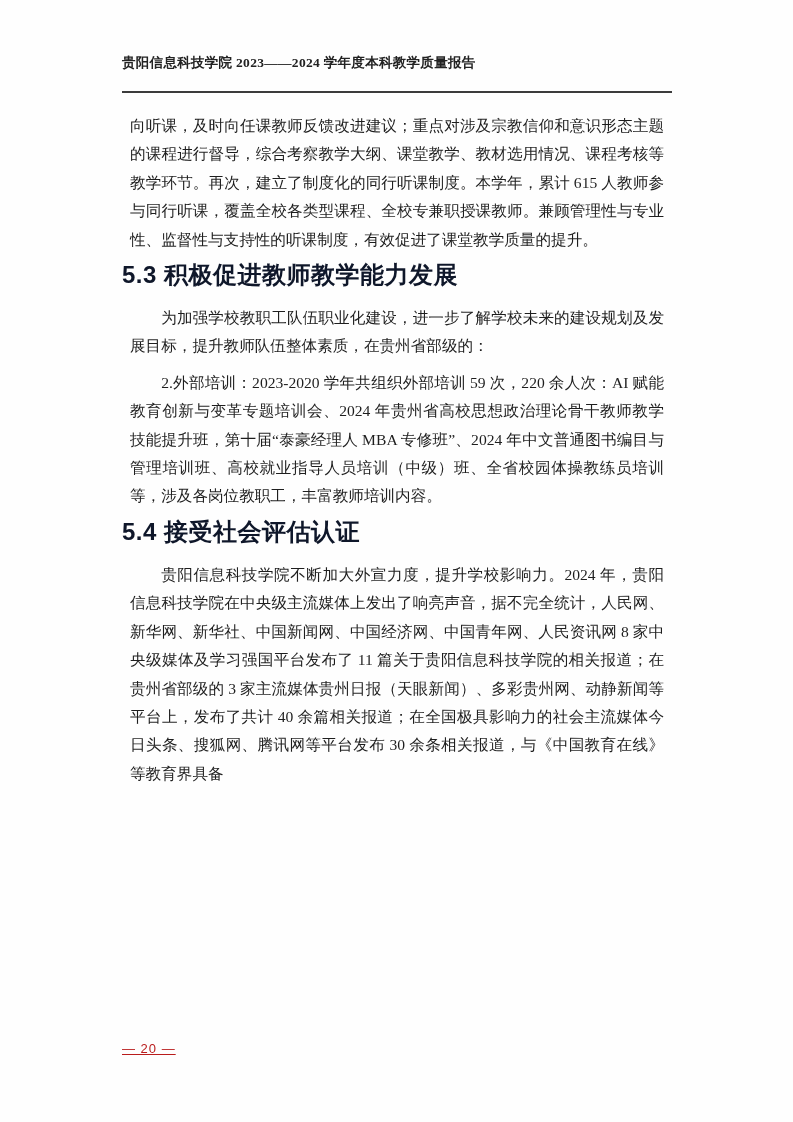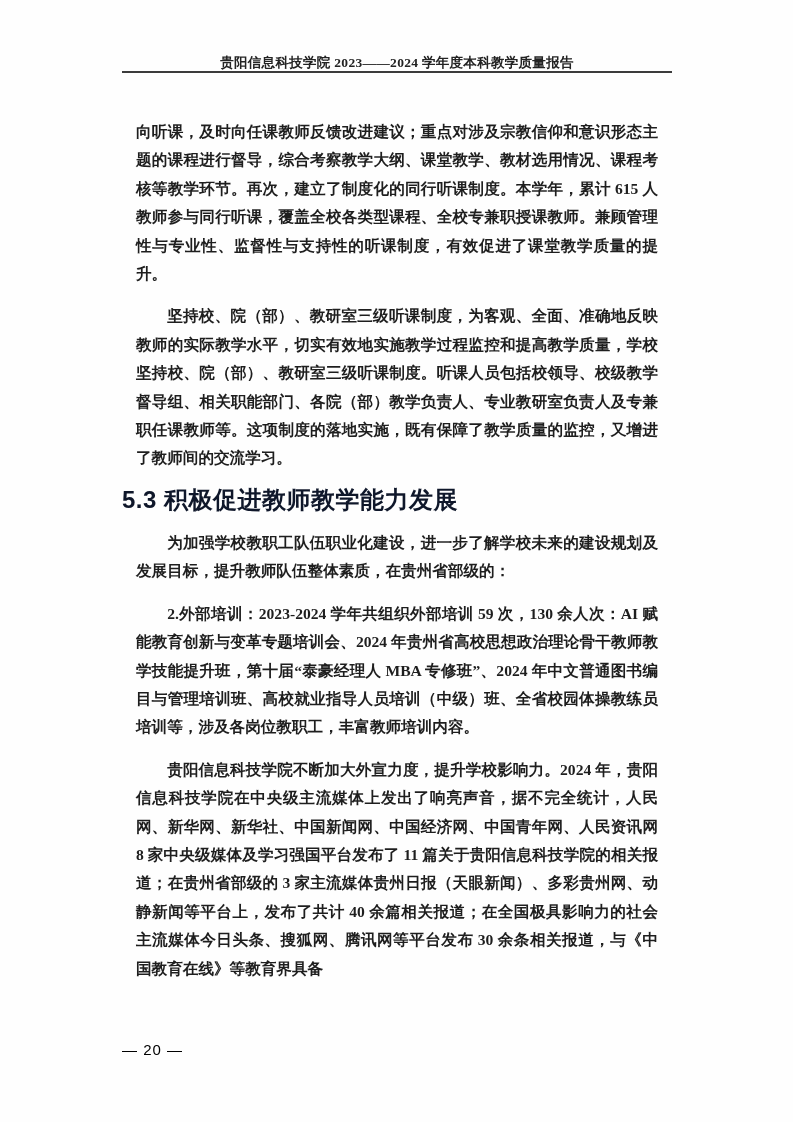--- a/index.html
+++ b/index.html
@@ -19,92 +19,91 @@
     width: 793px;
     height: 1122px;
     background: #fefefe;
   }
   
   .page-header {
     position: absolute;
     left: 122px;
     top: 55px;
     width: 550px;
-    text-align: center;
     font-family: "Liberation Serif", "DejaVu Serif", serif;
     font-size: 13.5px;
     font-weight: 600;
     color: #232323;
     letter-spacing: 0.3px;
-    padding-bottom: 0;
+    padding-bottom: 20px;
     border-bottom: 2px solid #3c3c3c;
     line-height: 16px;
   }
   
   .content {
     position: absolute;
     left: 122px;
     top: 104px;
     width: 550px;
     font-family: "Liberation Serif", "DejaVu Serif", serif;
     font-size: 15.6px;
     line-height: 28.4px;
     color: #1e1e1e;
     text-align: justify;
     text-justify: inter-ideograph;
   }
   .content p {
-    margin: 14px;
-    font-weight: bold;
+    margin: 8px;
   }
   .content p.indent {
     text-indent: 2em;
   }
   .content h2 {
     font-family: "Liberation Sans", "DejaVu Sans", sans-serif;
     font-weight: bold;
     font-size: 24px;
     line-height: 26px;
     color: #0f172a;
     margin: 2px 0 16px 0;
     letter-spacing: 0.5px;
   }
   
   .page-footer {
     position: absolute;
     left: 122px;
     top: 1041px;
     font-family: "Liberation Sans", "DejaVu Sans", sans-serif;
-    font-size: 15px;
-    color: #000000;
+    font-size: 13px;
+    color: #b91c1c;
     letter-spacing: 1px;
+    text-decoration: underline;
   }
 </style>
 </head>
 <body>
 
 <div class="page">
 
   <header class="page-header">
     <span>贵阳信息科技学院 2023——2024 学年度本科教学质量报告</span>
   </header>
 
   <main class="content">
 
     <p class="para">向听课，及时向任课教师反馈改进建议；重点对涉及宗教信仰和意识形态主题的课程进行督导，综合考察教学大纲、课堂教学、教材选用情况、课程考核等教学环节。再次，建立了制度化的同行听课制度。本学年，累计 615 人教师参与同行听课，覆盖全校各类型课程、全校专兼职授课教师。兼顾管理性与专业性、监督性与支持性的听课制度，有效促进了课堂教学质量的提升。</p>
 
-    <p class="para indent">坚持校、院（部）、教研室三级听课制度，为客观、全面、准确地反映教师的实际教学水平，切实有效地实施教学过程监控和提高教学质量，学校坚持校、院（部）、教研室三级听课制度。听课人员包括校领导、校级教学督导组、相关职能部门、各院（部）教学负责人、专业教研室负责人及专兼职任课教师等。这项制度的落地实施，既有保障了教学质量的监控，又增进了教师间的交流学习。</p>
 
     <h2>5.3 积极促进教师教学能力发展</h2>
 
     <p class="para indent">为加强学校教职工队伍职业化建设，进一步了解学校未来的建设规划及发展目标，提升教师队伍整体素质，在贵州省部级的：</p>
 
 
-    <p class="para indent">2.外部培训：2023-2024 学年共组织外部培训 59 次，130 余人次：AI 赋能教育创新与变革专题培训会、2024 年贵州省高校思想政治理论骨干教师教学技能提升班，第十届“泰豪经理人 MBA 专修班”、2024 年中文普通图书编目与管理培训班、高校就业指导人员培训（中级）班、全省校园体操教练员培训等，涉及各岗位教职工，丰富教师培训内容。</p>
+    <p class="para indent">2.外部培训：2023-2020 学年共组织外部培训 59 次，220 余人次：AI 赋能教育创新与变革专题培训会、2024 年贵州省高校思想政治理论骨干教师教学技能提升班，第十届“泰豪经理人 MBA 专修班”、2024 年中文普通图书编目与管理培训班、高校就业指导人员培训（中级）班、全省校园体操教练员培训等，涉及各岗位教职工，丰富教师培训内容。</p>
 
+    <h2>5.4 接受社会评估认证</h2>
 
     <p class="para indent">贵阳信息科技学院不断加大外宣力度，提升学校影响力。2024 年，贵阳信息科技学院在中央级主流媒体上发出了响亮声音，据不完全统计，人民网、新华网、新华社、中国新闻网、中国经济网、中国青年网、人民资讯网 8 家中央级媒体及学习强国平台发布了 11 篇关于贵阳信息科技学院的相关报道；在贵州省部级的 3 家主流媒体贵州日报（天眼新闻）、多彩贵州网、动静新闻等平台上，发布了共计 40 余篇相关报道；在全国极具影响力的社会主流媒体今日头条、搜狐网、腾讯网等平台发布 30 余条相关报道，与《中国教育在线》等教育界具备</p>
 
   </main>
 
   <footer class="page-footer">
     <span>— 20 —</span>
   </footer>
 
 </div>

